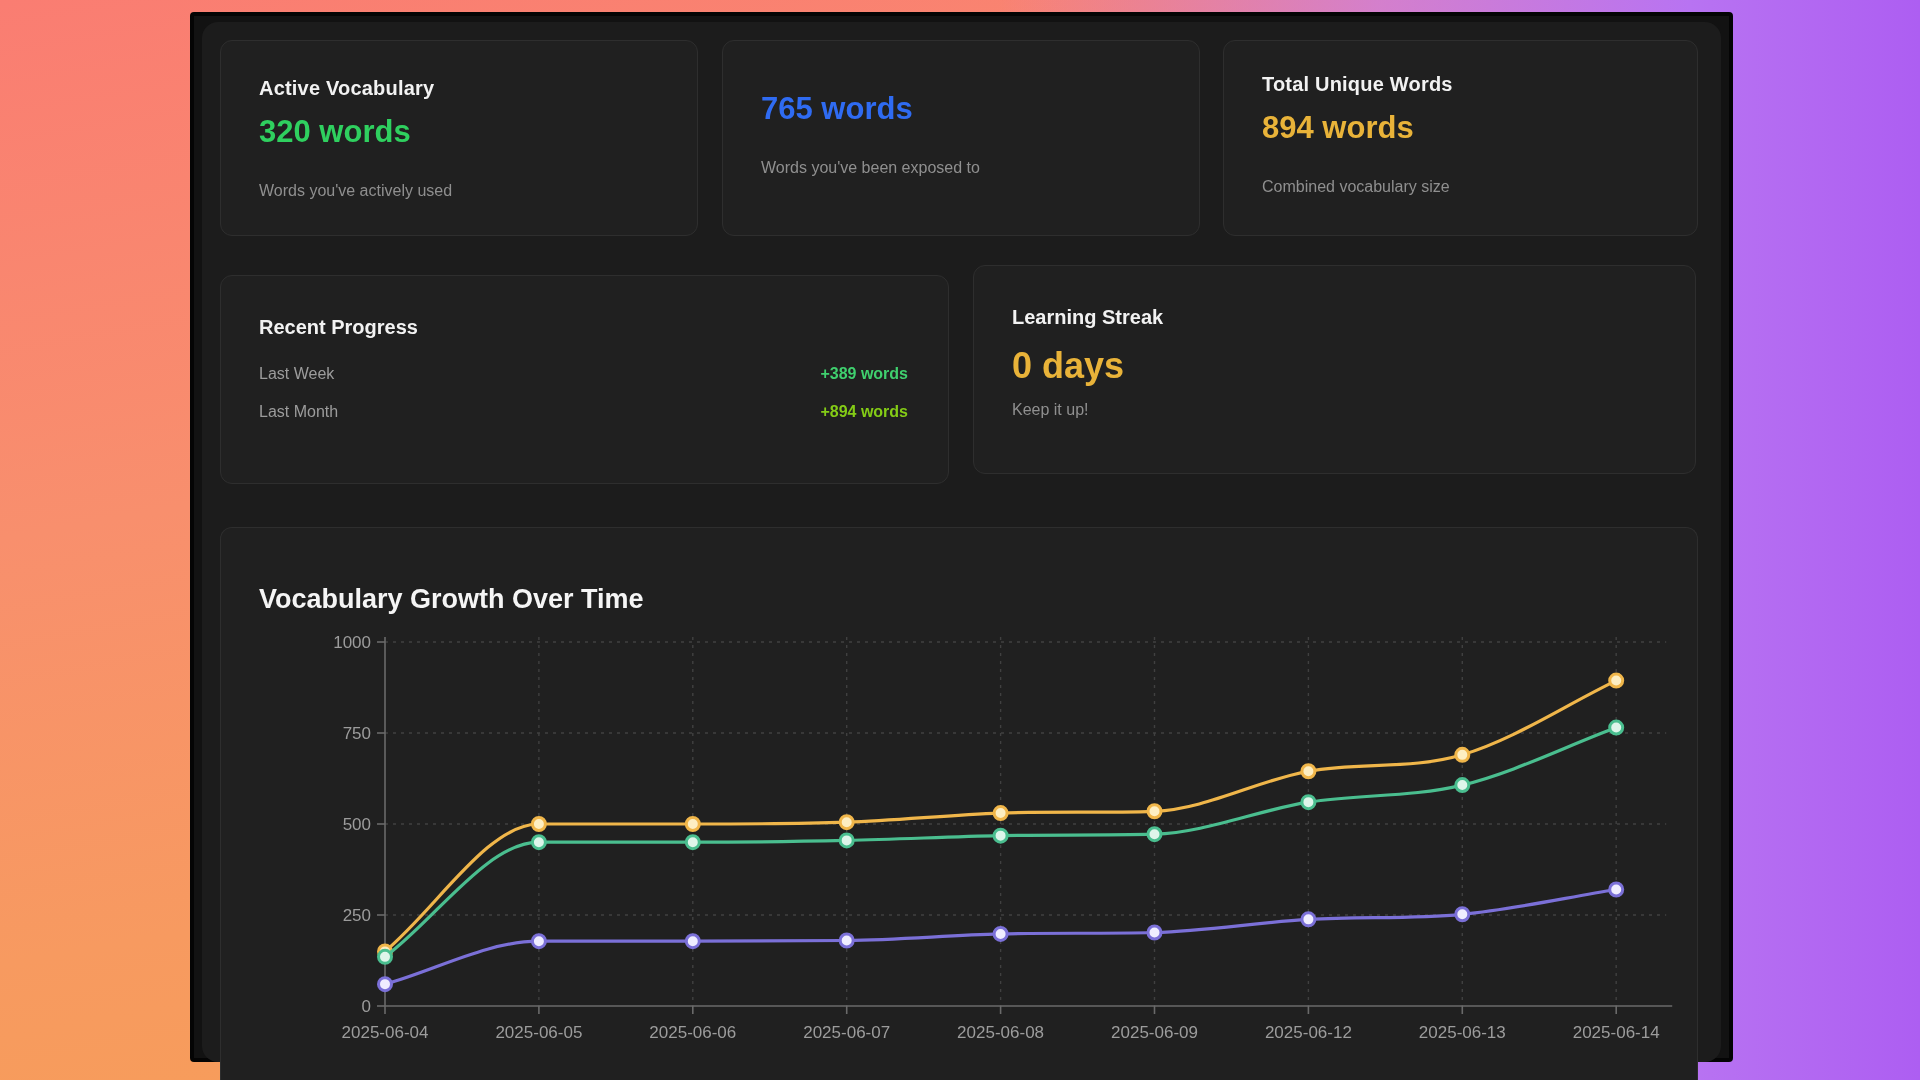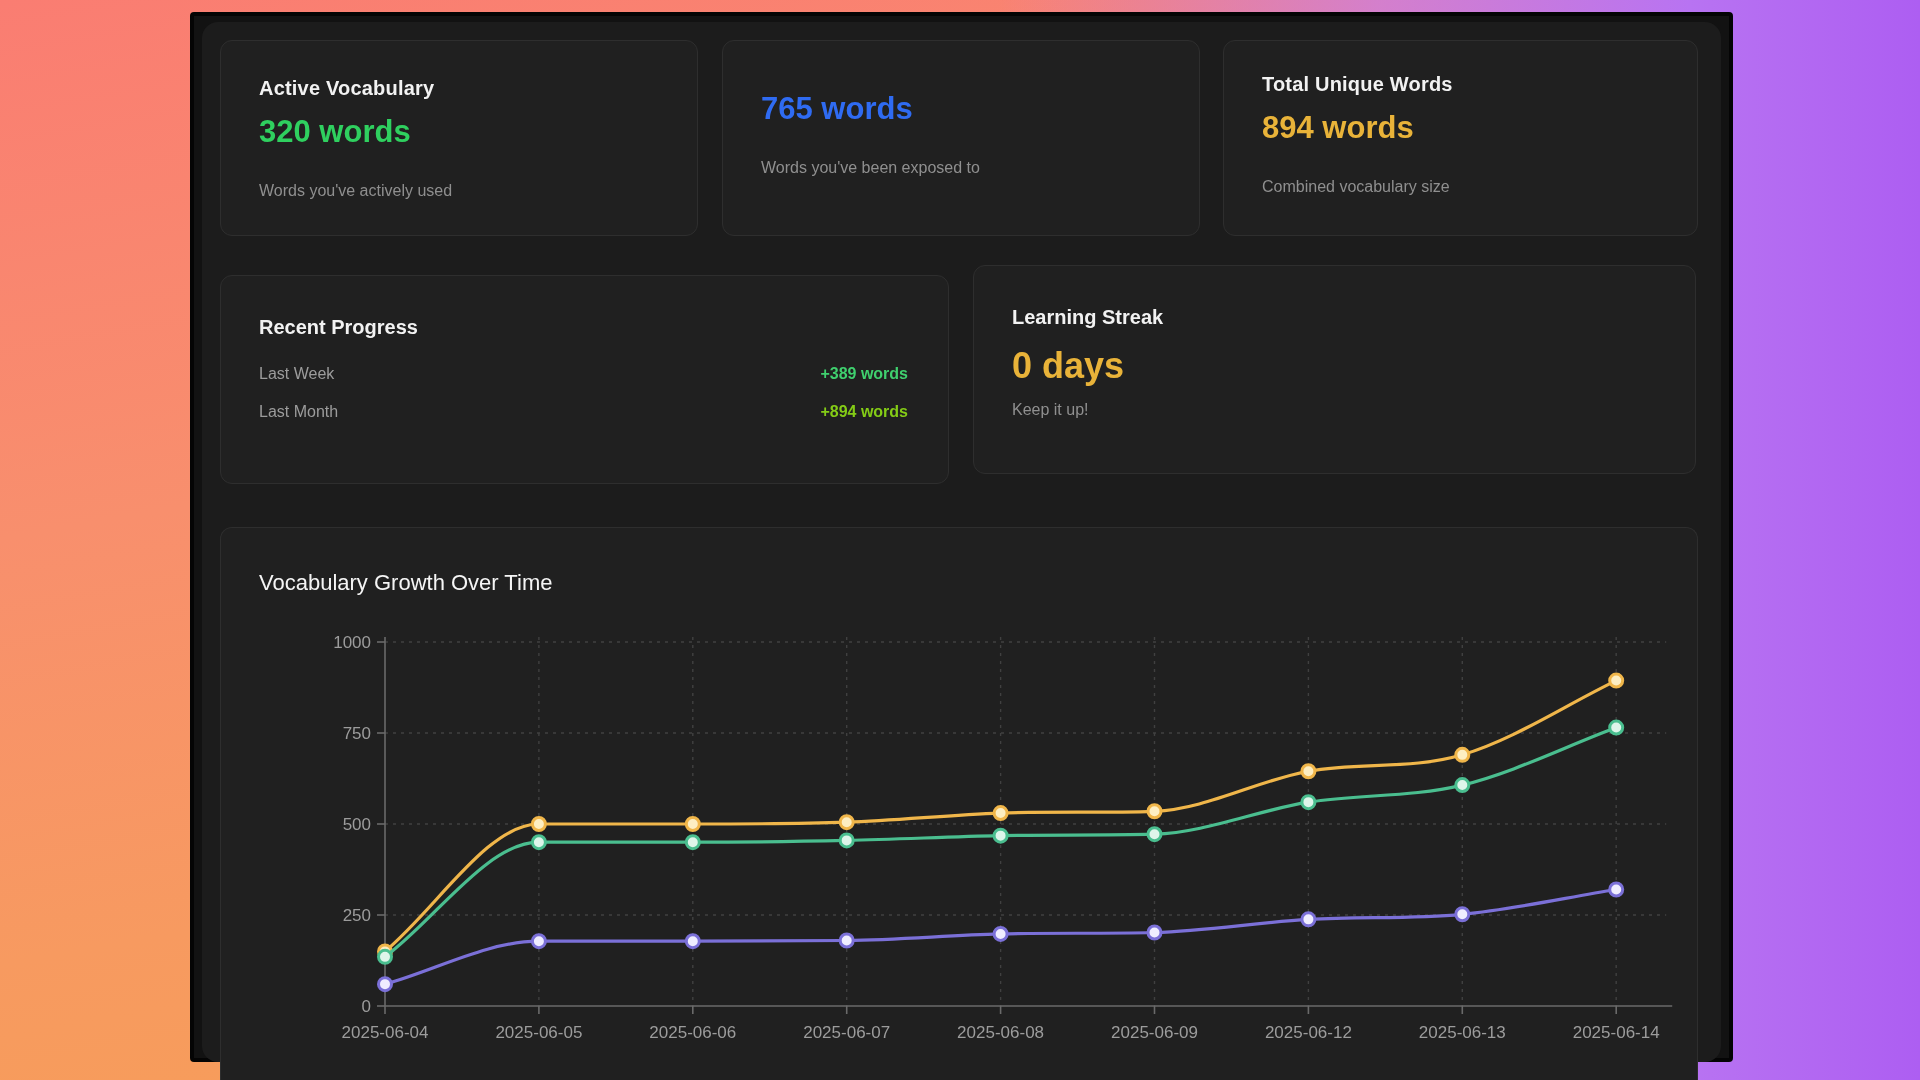--- a/index.html
+++ b/index.html
@@ -17,21 +17,21 @@
   .card{position:absolute;background:#202020;border:1px solid #2e2e2e;border-radius:12px;box-sizing:border-box;}
   .card-title{font-size:20px;font-weight:700;color:#f2f2f2;letter-spacing:.2px;}
   .card-value{font-size:31px;font-weight:700;margin-top:14px;}
   .card-sub{font-size:16px;color:#8f8f8f;margin-top:32px;}
   .sec-title{font-size:20px;font-weight:700;color:#f2f2f2;}
   .prog-row{display:flex;justify-content:space-between;align-items:center;margin-top:26px;}
   .prog-label{font-size:16px;color:#9c9c9c;}
   .prog-value{font-size:16px;font-weight:600;}
   .streak-value{font-size:36px;font-weight:700;margin-top:16px;}
   .streak-cap{font-size:16px;color:#8f8f8f;margin-top:14px;}
-  .chart-title{position:absolute;left:38px;top:42px;font-size:22px;font-weight:400;color:#f5f5f5;}
+  .chart-title{position:absolute;left:38px;top:56px;font-size:27px;font-weight:700;color:#f5f5f5;}
   svg text{font-family:"Liberation Sans","DejaVu Sans",sans-serif;}
 </style>
 </head>
 <body>
 
 <div id="stage">
   <div class="frame"></div>
   <div class="board"></div>
 
   <div class="card" style="left:220px;top:40px;width:478px;height:196px;padding:36px 38px;">

